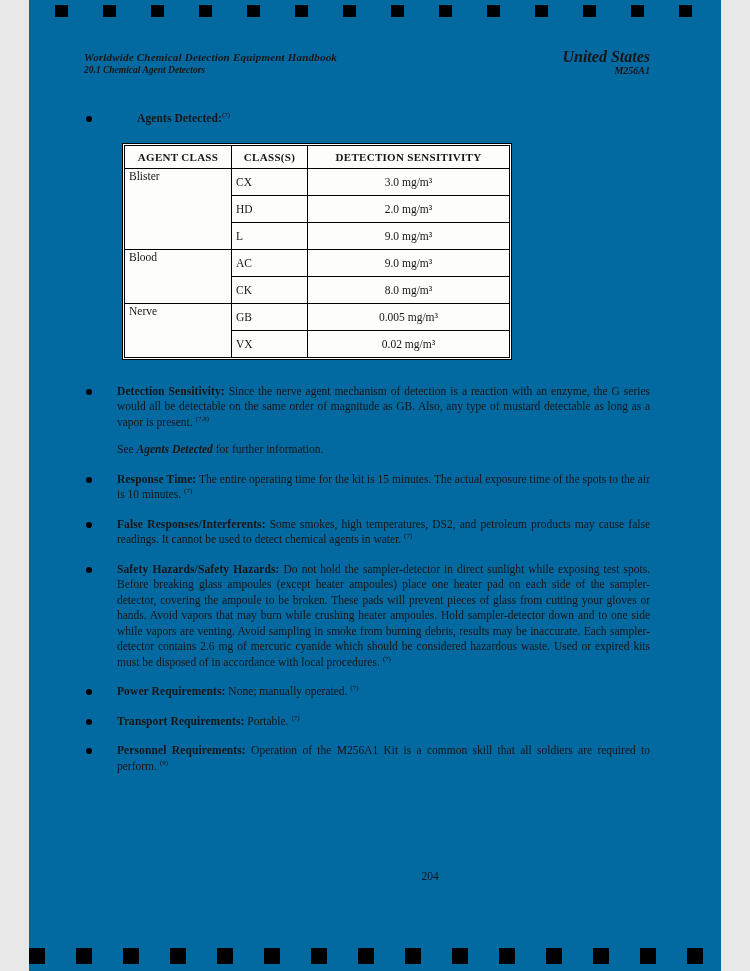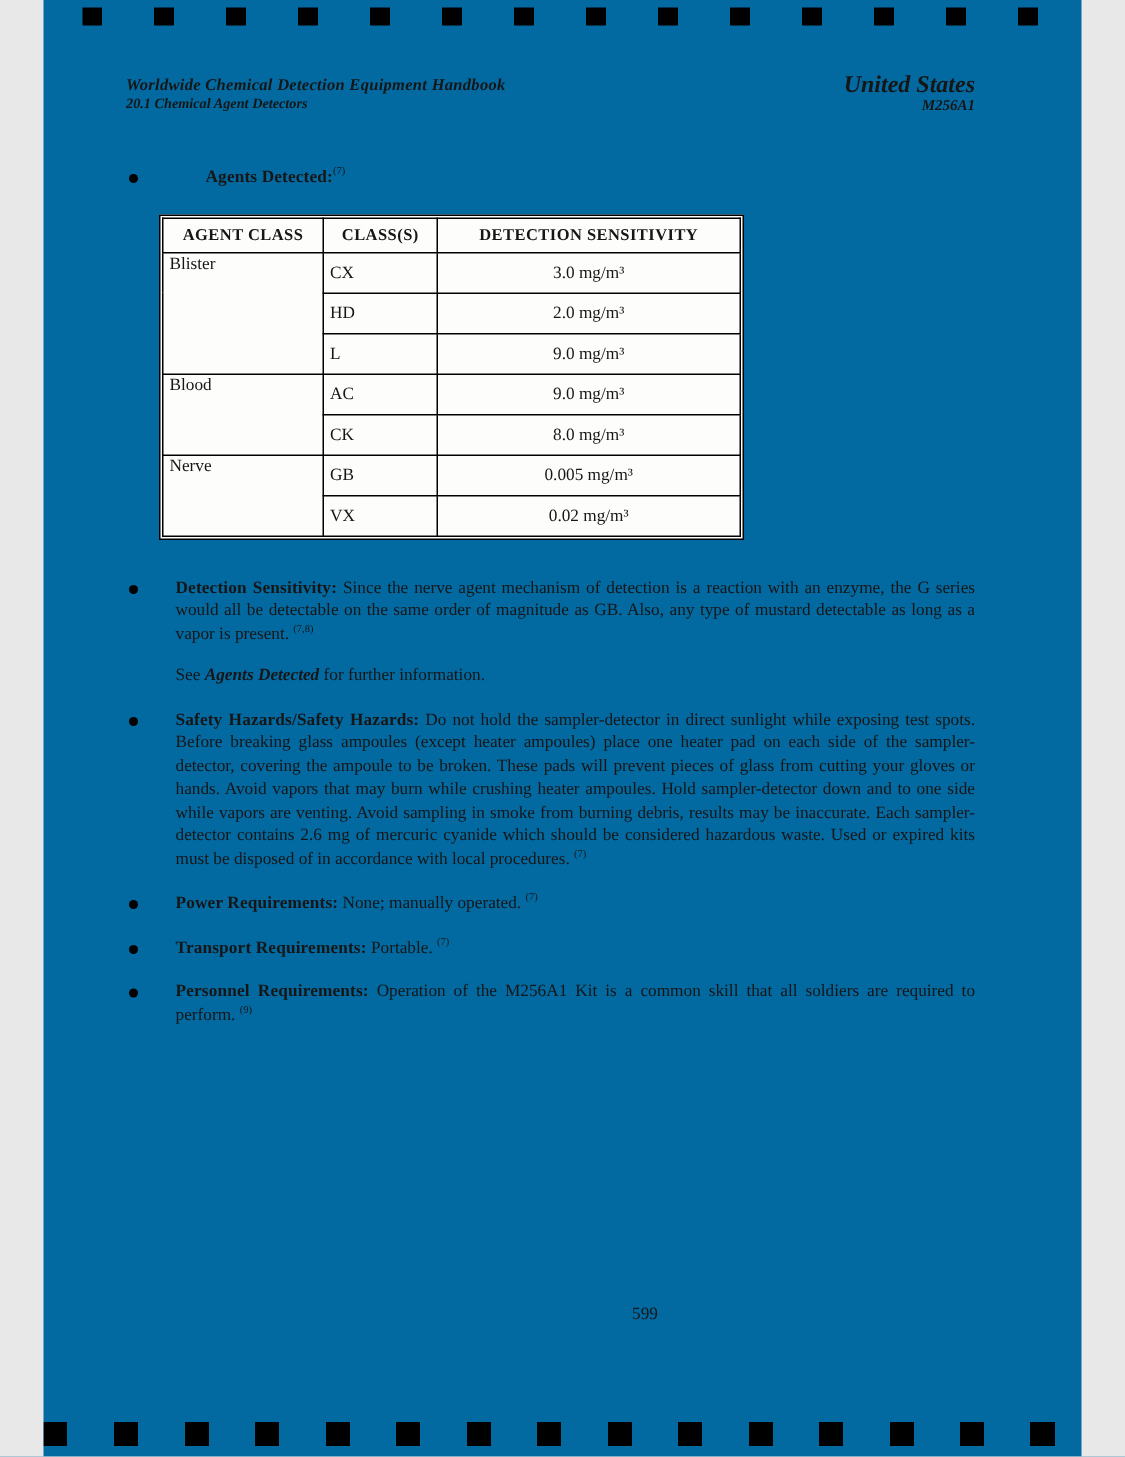--- a/index.html
+++ b/index.html
@@ -33,21 +33,21 @@
 
   .item { display:flex; margin-bottom:14px; }
   .bullet-col { flex:0 0 33px; }
   .dot { width:6px; height:6px; border-radius:50%; background:#000; margin-top:5px; margin-left:2px; }
   .item-body { flex:1; font-size:11.5px; line-height:15.5px; text-align:justify; }
   .item-body b { letter-spacing:.1px; }
   sup.fnref { font-size:7px; line-height:0; vertical-align:super; }
 
   .agents-item { margin-top:34px; margin-bottom:16px;gap:20px; }
 
-  .table-wrap { margin-left:22px; margin-bottom:20px; display:inline-block; border:1.5px solid #000; padding:1px; background:#fdfdfc; }
+  .table-wrap { margin-left:38px; margin-bottom:20px; display:inline-block; border:1.5px solid #000; padding:1px; background:#fdfdfc; }
   table.agents { border-collapse:collapse; border:1px solid #000; }
   table.agents th, table.agents td { border:1px solid #000; font-size:11.5px; }
   table.agents th { font-weight:bold; font-size:11px; padding:5px 4px; text-align:center; letter-spacing:.3px; }
   table.agents td { height:24px; padding:1px 4px; }
   td.cls { text-align:left; vertical-align:top; padding-top:4px; padding-left:6px; }
   td.agt { text-align:left; padding-left:6px; }
   td.sen { text-align:center; }
   col.c-class { width:107px; } col.c-agent { width:76px; } col.c-sens { width:202px; }
 
   .see-note { margin-left:33px; margin-bottom:14px; font-size:11.5px; line-height:15.5px; margin-top:-2px; }
@@ -139,21 +139,41 @@
         <b>Detection Sensitivity:</b>
         <span>Since the nerve agent mechanism of detection is a reaction with an enzyme, the G series would all be detectable on the same order of magnitude as GB.  Also, any type of mustard detectable as long as a vapor is present.</span>
         <sup class="fnref">(7,8)</sup>
       </div>
     </div>
 
     <div class="see-note">
       <span>See </span><i>Agents Detected</i><span> for further information.</span>
     </div>
 
-
+    <div class="item">
+      <div class="bullet-col">
+          <div class="dot"></div>
+        </div>
+      <div class="item-body">
+        <b>Response Time:</b>
+        <span>The entire operating time for the kit is 15 minutes.  The actual exposure time of the spots to the air is 10 minutes.</span>
+        <sup class="fnref">(7)</sup>
+      </div>
+    </div>
+
+    <div class="item">
+      <div class="bullet-col">
+          <div class="dot"></div>
+        </div>
+      <div class="item-body">
+        <b>False Responses/Interferents:</b>
+        <span>Some smokes, high temperatures, DS2, and petroleum products may cause false readings.  It cannot be used to detect chemical agents in water.</span>
+        <sup class="fnref">(7)</sup>
+      </div>
+    </div>
 
     <div class="item">
       <div class="bullet-col">
           <div class="dot"></div>
         </div>
       <div class="item-body">
         <b>Safety Hazards/Safety Hazards:</b>
         <span>Do not hold the sampler-detector in direct sunlight while exposing test spots.  Before breaking glass ampoules (except heater ampoules) place one heater pad on each side of the sampler-detector, covering the ampoule to be broken.  These pads will prevent pieces of glass from cutting your gloves or hands.  Avoid vapors that may burn while crushing heater ampoules.  Hold sampler-detector down and to one side while vapors are venting.  Avoid sampling in smoke from burning debris, results may be inaccurate.  Each sampler-detector contains 2.6 mg of mercuric cyanide which should be considered hazardous waste.  Used or expired kits must be disposed of in accordance with local procedures.</span>
         <sup class="fnref">(7)</sup>
       </div>
@@ -187,15 +207,15 @@
         </div>
       <div class="item-body">
         <b>Personnel Requirements:</b>
         <span>Operation of the M256A1 Kit is a common skill that all soldiers are required to perform.</span>
         <sup class="fnref">(9)</sup>
       </div>
     </div>
 
   </div>
 
-  <div class="page-number">599</div>
+  <div class="page-number">204</div>
   <div class="scan-bottom"></div>
 </div>
 
 </body></html>

